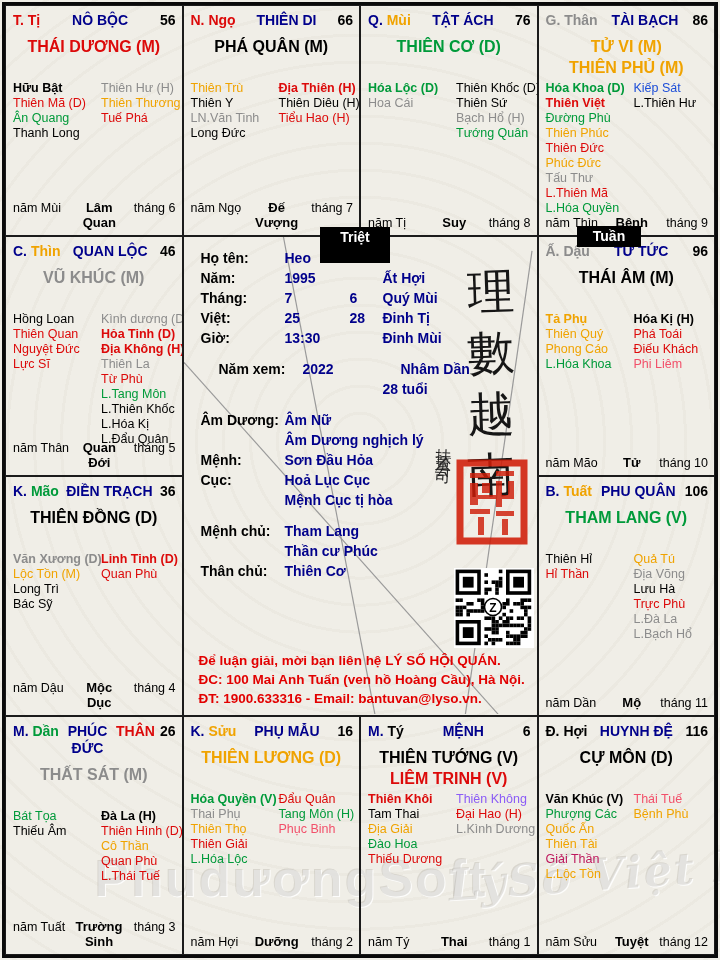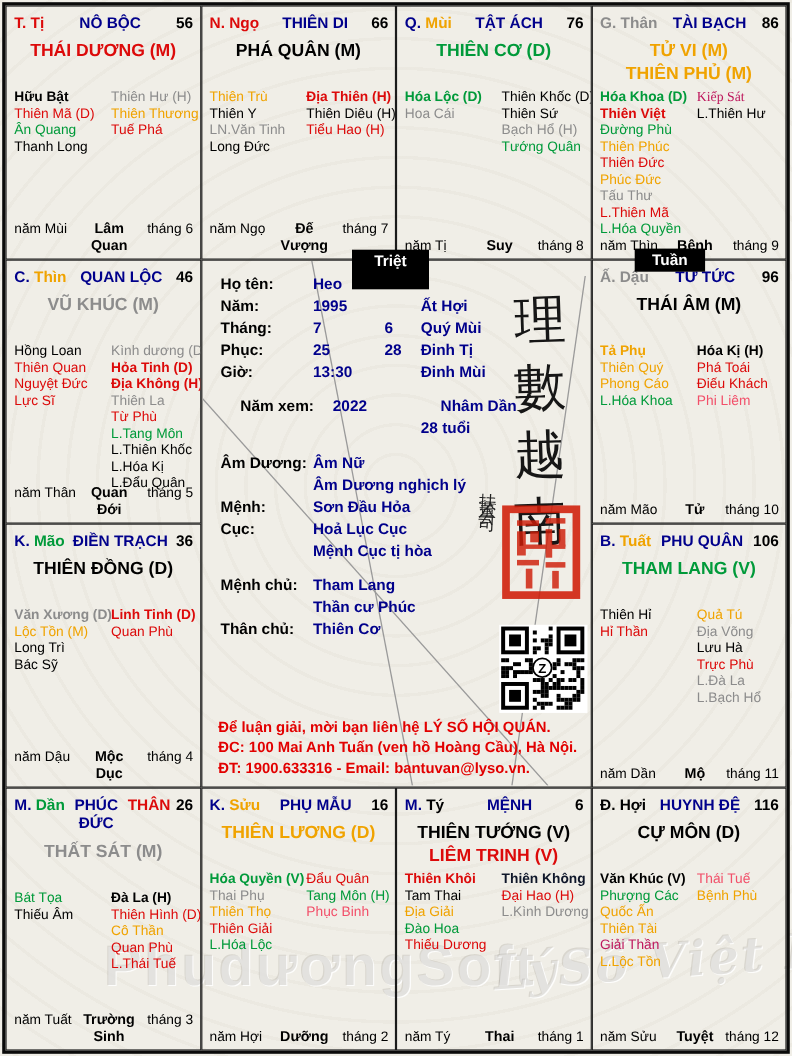--- a/index.html
+++ b/index.html
@@ -73,21 +73,21 @@
           <span class="cv1">1995</span>
           <span class="cv3">Ất Hợi</span>
         </div>
         <div class="crow">
           <span class="cl">Tháng:</span>
           <span class="cv1">7</span>
           <span class="cv2">6</span>
           <span class="cv3">Quý Mùi</span>
         </div>
         <div class="crow">
-          <span class="cl">Phục:</span>
+          <span class="cl">Việt:</span>
           <span class="cv1">25</span>
           <span class="cv2">28</span>
           <span class="cv3">Đinh Tị</span>
         </div>
         <div class="crow">
           <span class="cl">Giờ:</span>
           <span class="cv1">13:30</span>
           <span class="cv3">Đinh Mùi</span>
         </div>
         <div class="crow" style="margin-top: 11px; margin-left: 18px;">
@@ -378,21 +378,21 @@
           <div class="star" style="color: rgb(220, 10, 10); font-weight: bold;">Thiên Việt</div>
           <div class="star" style="color: rgb(0, 154, 58);">Đường Phù</div>
           <div class="star" style="color: rgb(240, 163, 0);">Thiên Phúc</div>
           <div class="star" style="color: rgb(220, 10, 10);">Thiên Đức</div>
           <div class="star" style="color: rgb(240, 163, 0);">Phúc Đức</div>
           <div class="star" style="color: rgb(140, 140, 140);">Tấu Thư</div>
           <div class="star" style="color: rgb(220, 10, 10);">L.Thiên Mã</div>
           <div class="star" style="color: rgb(0, 154, 58);">L.Hóa Quyền</div>
         </div>
         <div class="rcol">
-          <div class="star" style="color: #be185d; font-family: Liberation Serif, serif;">Kiếp Sát</div>
+          <div class="star" style="color: #1d4ed8;">Kiếp Sát</div>
           <div class="star" style="color: rgb(0, 0, 0);">L.Thiên Hư</div>
         </div>
       </div>
       <div class="foot">
         <span class="fy">năm Thìn</span>
         <span class="fs">Bệnh</span>
         <span class="fm">tháng 9</span>
       </div>
     </div>
     <div class="cell" style="grid-area: 2 / 1;">
@@ -583,21 +583,21 @@
       </div>
       <div class="lists">
         <div class="lcol">
           <div class="star" style="color: rgb(220, 10, 10); font-weight: bold;">Thiên Khôi</div>
           <div class="star" style="color: rgb(0, 0, 0);">Tam Thai</div>
           <div class="star" style="color: rgb(240, 163, 0);">Địa Giải</div>
           <div class="star" style="color: rgb(0, 154, 58);">Đào Hoa</div>
           <div class="star" style="color: rgb(220, 10, 10);">Thiếu Dương</div>
         </div>
         <div class="rcol">
-          <div class="star" style="color: #0f172a; font-weight: bold;">Thiên Không</div>
+          <div class="star" style="color: #8b5cf6; font-weight: normal;">Thiên Không</div>
           <div class="star" style="color: rgb(220, 10, 10);">Đại Hao (H)</div>
           <div class="star" style="color: rgb(140, 140, 140);">L.Kình Dương</div>
         </div>
       </div>
       <div class="foot">
         <span class="fy">năm Tý</span>
         <span class="fs">Thai</span>
         <span class="fm">tháng 1</span>
       </div>
     </div>

